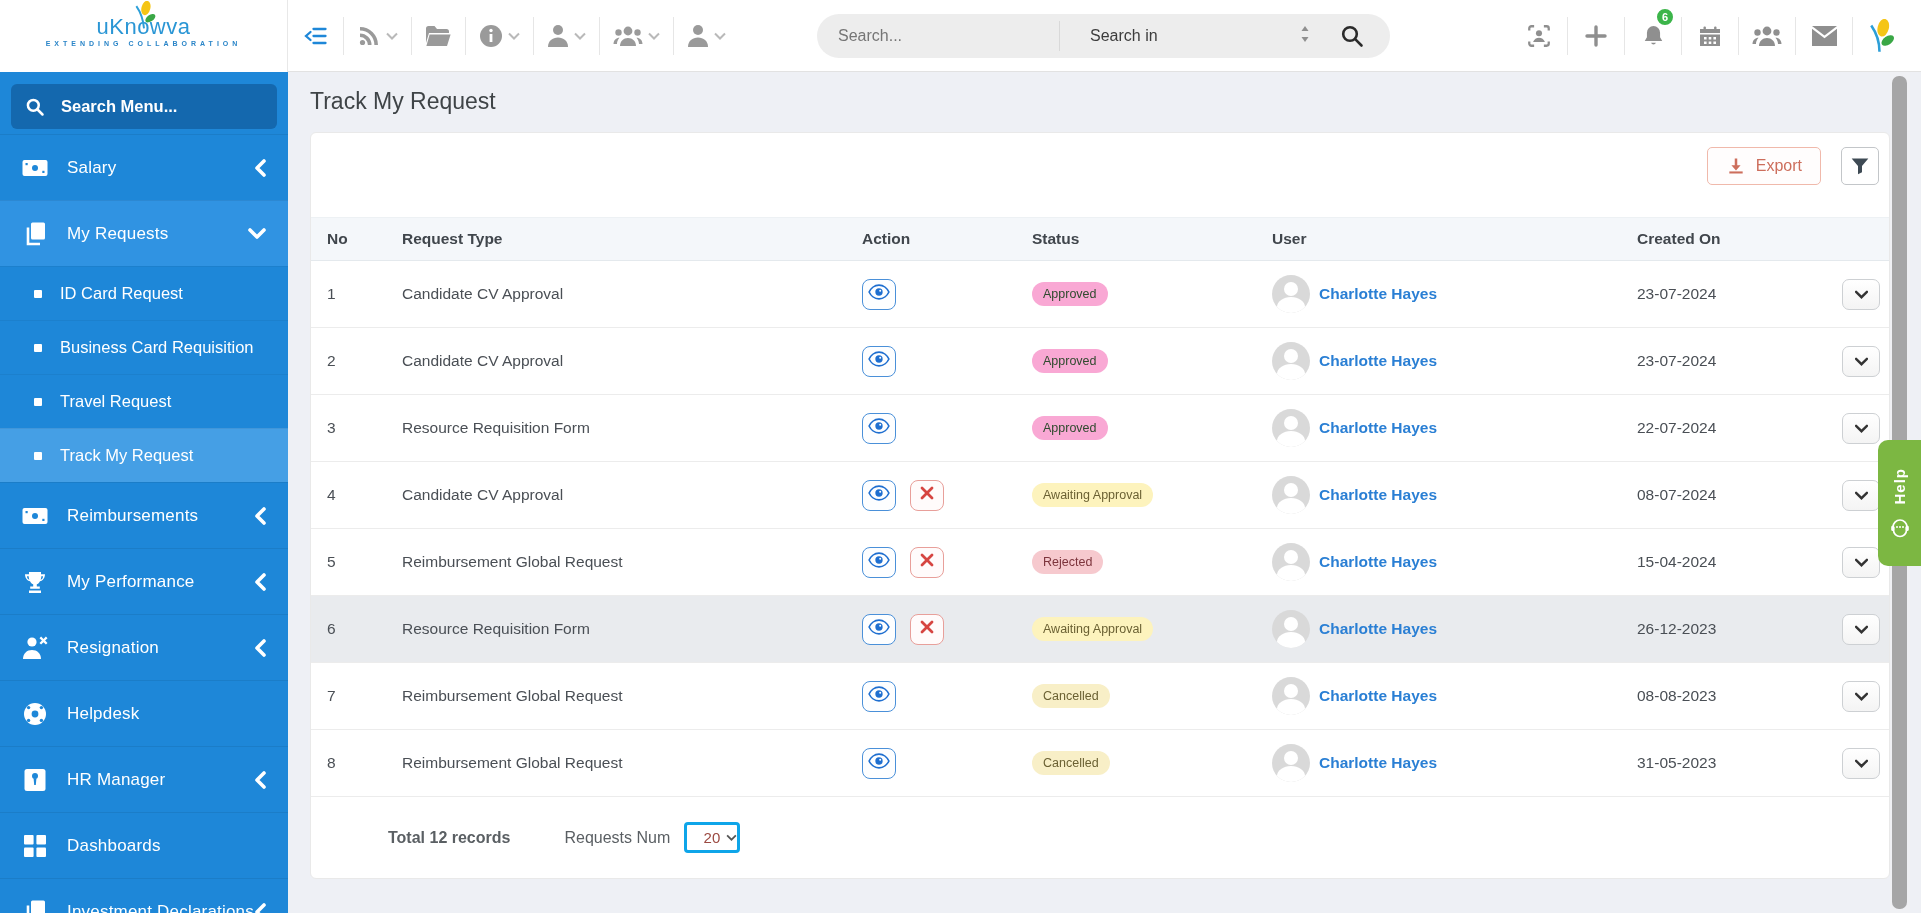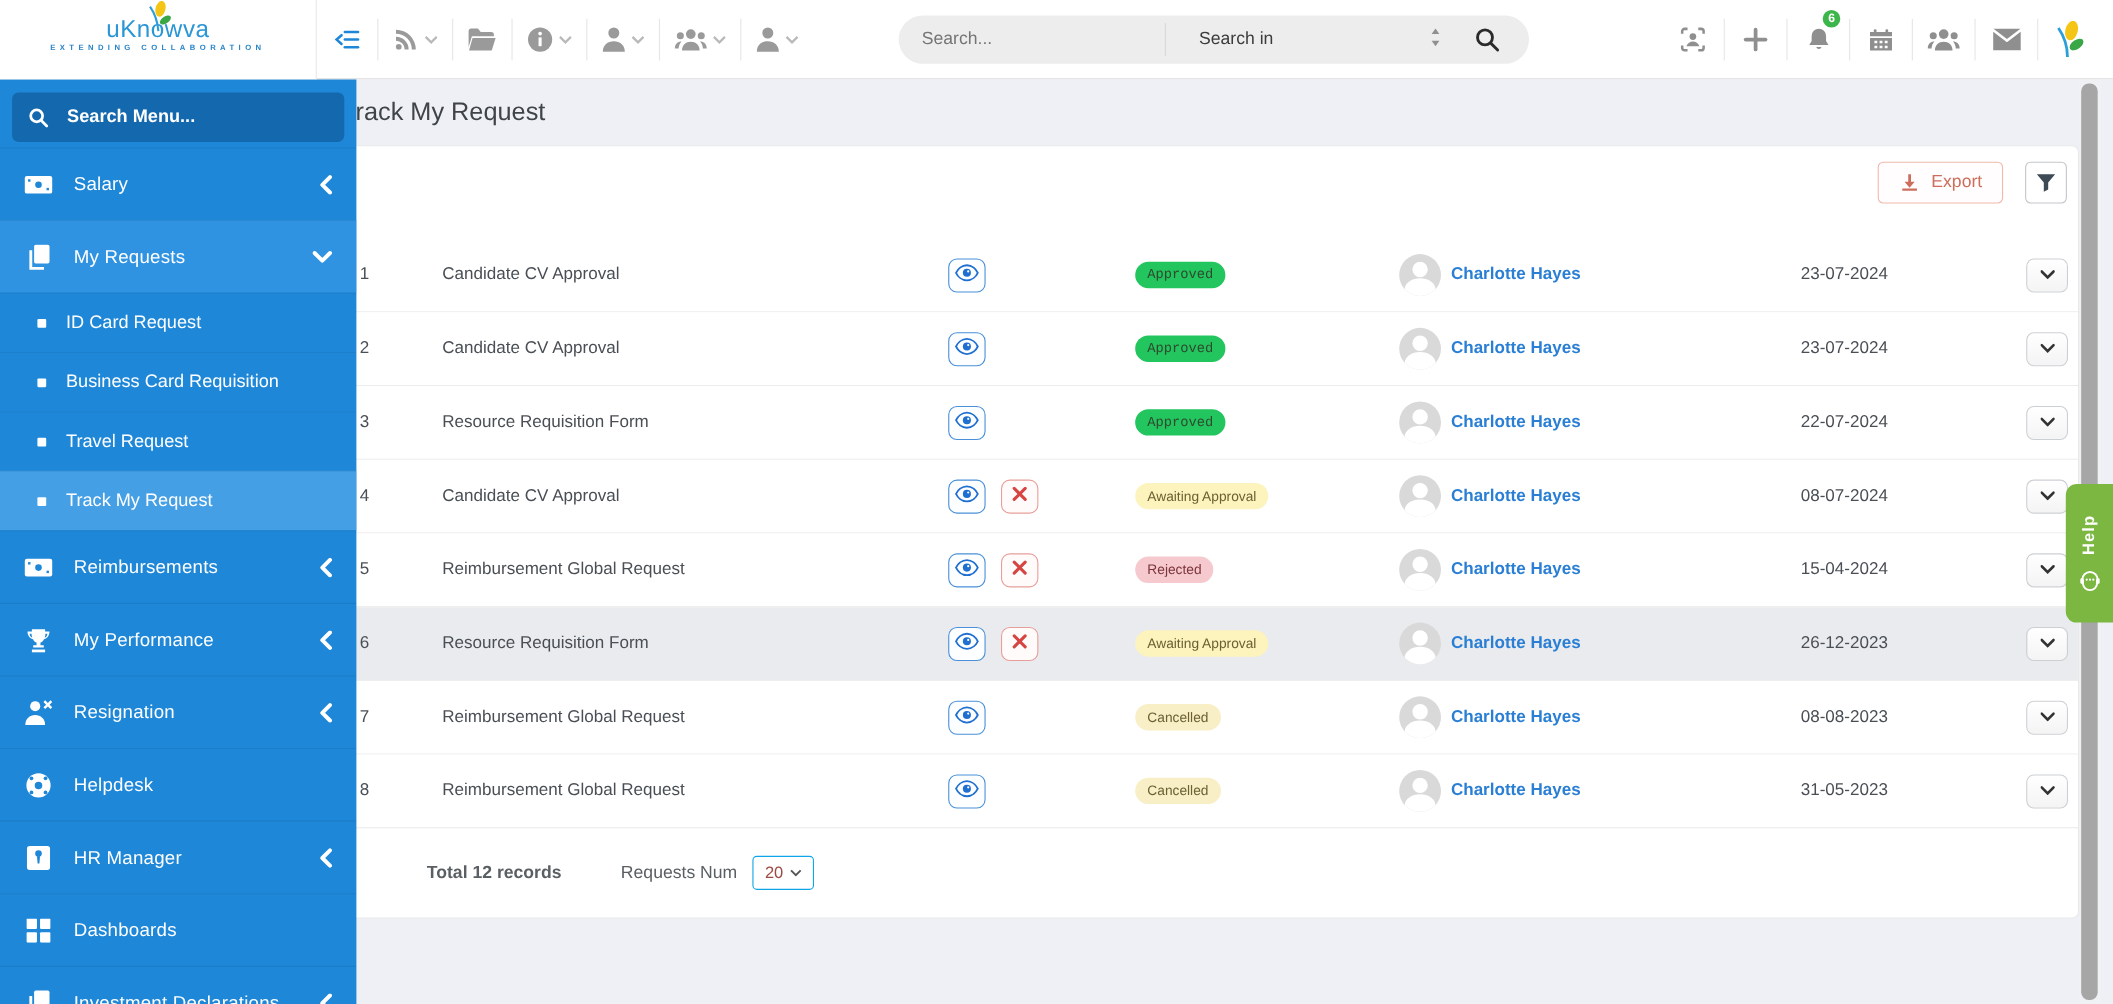--- a/index.html
+++ b/index.html
@@ -26,21 +26,21 @@
   .search-div { width:1px; height:30px; background:#d9d9d9; }
   .search-in { flex:1; display:flex; align-items:center; padding-left:30px; font-size:16px; color:#3c3c3c; cursor:pointer; }
   .sorticon { margin-left:auto; margin-right:28px; color:#8f8f8f; }
   .search-go { padding-right:26px; color:#2b2b2b; cursor:pointer; display:flex; }
 
   .tools-right { position:absolute; right:12px; top:0; height:72px; display:flex; align-items:center; color:#8f8f8f; }
   .rtool { position:relative; width:56px; height:44px; display:flex; align-items:center; justify-content:center; cursor:pointer; }
   .badge { position:absolute; top:-7px; right:6px; min-width:20px; height:20px; border-radius:10px; background:#3cb54a; color:#fff; font-size:11px; font-weight:bold; display:flex; align-items:center; justify-content:center; border:2px solid #fff; }
 
   
-  .sidebar { position:absolute; left:0; top:72px; width:324px; height:841px; background:#1e87d8; overflow:hidden; z-index:10; }
+  .sidebar { position:absolute; left:0; top:72px; width:288px; height:841px; background:#1e87d8; overflow:hidden; z-index:10; }
   .side-search { margin:12px 11px 5px 11px; height:45px; background:#1468ae; border-radius:6px; display:flex; align-items:center; padding:0 14px; }
   .side-search svg { color:#fff; flex:0 0 auto; }
   .side-search input { background:transparent; border:none; outline:none; color:#fff; font-size:16.5px; margin-left:16px; width:200px; font-family:"Liberation Sans",sans-serif; font-weight:bold; }
   .side-search input::placeholder { color:#fff; opacity:1; }
   .nav-item { height:66px; display:flex; align-items:center; padding:0 22px; color:#fff; cursor:pointer; border-top:1px solid rgba(0,0,0,0.07); }
   .nav-item.expanded { background:#3093e2; }
   .nav-icon { width:26px; display:flex; justify-content:center; }
   .nav-label { font-size:17px; margin-left:19px; font-weight:400; letter-spacing:0.2px; }
   .nav-chev { margin-left:auto; display:flex; }
   .nav-sub { height:54px; display:flex; align-items:center; padding:0 22px 0 34px; color:#fff; cursor:pointer; border-top:1px solid rgba(0,0,0,0.05); }
@@ -59,35 +59,35 @@
 
   .trow { display:grid; grid-template-columns:75px 460px 170px 240px 365px 205px 49px; align-items:center; padding-left:16px; }
   .thead { height:44px; background:#f4f7fa; border-top:1px solid #edf1f4; border-bottom:1px solid #e4e9ed; font-weight:bold; color:#40464c; font-size:15.5px; }
   .tbody-row { height:67px; border-bottom:1px solid #ececec; font-size:15.5px; color:#4a4f55; background:#fff; }
   .tbody-row.hl { background:#e9ebee; }
   .cell-actions { display:flex; gap:14px; }
   .act-btn { width:34px; height:31px; border-radius:8px; display:flex; align-items:center; justify-content:center; background:#fdfeff; cursor:pointer; }
   .act-view { border:1.5px solid #4a90d9; color:#1f6fd0; }
   .act-cancel { border:1.5px solid #e89f9a; color:#d64541; background:#fffbfb; }
   .status-pill { display:inline-block; padding:5px 11px; border-radius:12px; font-size:12.5px; font-weight:400; }
-  .st-approved { background:#22c55e; color:#2f4a2e;font-family:Liberation Mono, monospace; }
+  .st-approved { background:#f9a8d4; color:#2f4a2e; }
   .st-awaiting { background:#fdf3bd; color:#6b6133;text-align:right; }
   .st-rejected { background:#f6c9ce; color:#7c343c; }
   .st-cancelled { background:#f8efc7; color:#6b6133; }
   .cell-user { display:flex; align-items:center; }
   .avatar { width:38px; height:38px; border-radius:50%; background:#d9d9d9; overflow:hidden; position:relative; flex:0 0 auto; }
   .avatar .head { position:absolute; top:7px; left:12px; width:14px; height:14px; border-radius:50%; background:#fff; }
   .avatar .torso { position:absolute; top:22px; left:5px; width:28px; height:20px; border-radius:50% 50% 0 0; background:#fff; }
   .user-link { color:#2a7fd4; font-weight:bold; margin-left:9px; cursor:pointer; }
   .row-chev { width:38px; height:31px; border:1px solid #cdd0d3; border-radius:7px; background:linear-gradient(#fff,#f4f4f4); display:flex; align-items:center; justify-content:center; color:#333; cursor:pointer; }
 
   .card-foot { height:81px; display:flex; align-items:center; padding-left:32px; font-size:16px; color:#5a5f63;margin-left:45px; }
   .total-txt { font-weight:bold; }
   .dn-label { margin-left:54px; }
-  .dn-select { margin-left:14px; width:56px; height:31px; border:1px solid #0ea5e9; border-radius:4px; background:#fff; display:flex; align-items:center; justify-content:center; gap:6px; font-size:15px; color:#9c4a42; cursor:pointer; }
+  .dn-select { margin-left:14px; width:56px; height:31px; border:3px solid #0ea5e9; border-radius:4px; background:#fff; display:flex; align-items:center; justify-content:flex-end; gap:6px; font-size:15px; color:#9c4a42; cursor:pointer; }
   .dn-select .sel-chev { color:#555; display:flex; }
 
   
   .vscroll-track { position:absolute; right:11px; top:72px; width:20px; height:841px; background:#f0f1f4; z-index:15; }
   .vscroll-thumb { position:absolute; right:14px; top:76px; width:15px; height:833px; background:#a6a6a6; border-radius:7px; z-index:16; }
   .help-tab { position:absolute; right:0; top:440px; width:43px; height:126px; background:#7cb742; border-radius:10px 0 0 10px; z-index:30; display:flex; flex-direction:column; align-items:center; justify-content:center; gap:10px; cursor:pointer; }
   .help-txt { color:#fff; font-size:15px; font-weight:bold; writing-mode:vertical-rl; transform:rotate(180deg); letter-spacing:1px; }
 </style>
 </head>
 <body>
@@ -443,20 +443,29 @@
           </svg>
         <span>Export</span>
       </button>
       <button class="filter-btn">
         <svg width="20" height="20" viewBox="0 0 24 24" fill="currentColor">
             <path d="M2 3h20l-7.6 9v7.5l-4.8 2.5V12z"></path>
           </svg>
       </button>
     </div>
 
+    <div class="trow thead">
+      <div>No</div>
+      <div>Request Type</div>
+      <div>Action</div>
+      <div>Status</div>
+      <div>User</div>
+      <div>Created On</div>
+      <div></div>
+    </div>
 
     <div id="table-body">
         <div class="trow tbody-row">
           <div>1</div>
           <div>Candidate CV Approval</div>
           <div class="cell-actions">
             <span class="act-btn act-view">
               <span><svg width="22" height="18" viewBox="0 0 24 18">
                   <path d="M12 1.5C6.8 1.5 2.8 5.6 1.2 9c1.6 3.4 5.6 7.5 10.8 7.5S21.2 12.4 22.8 9C21.2 5.6 17.2 1.5 12 1.5z" fill="none" stroke="currentColor" stroke-width="1.8"></path>
                   <circle cx="12" cy="9" r="4" fill="currentColor"></circle>

